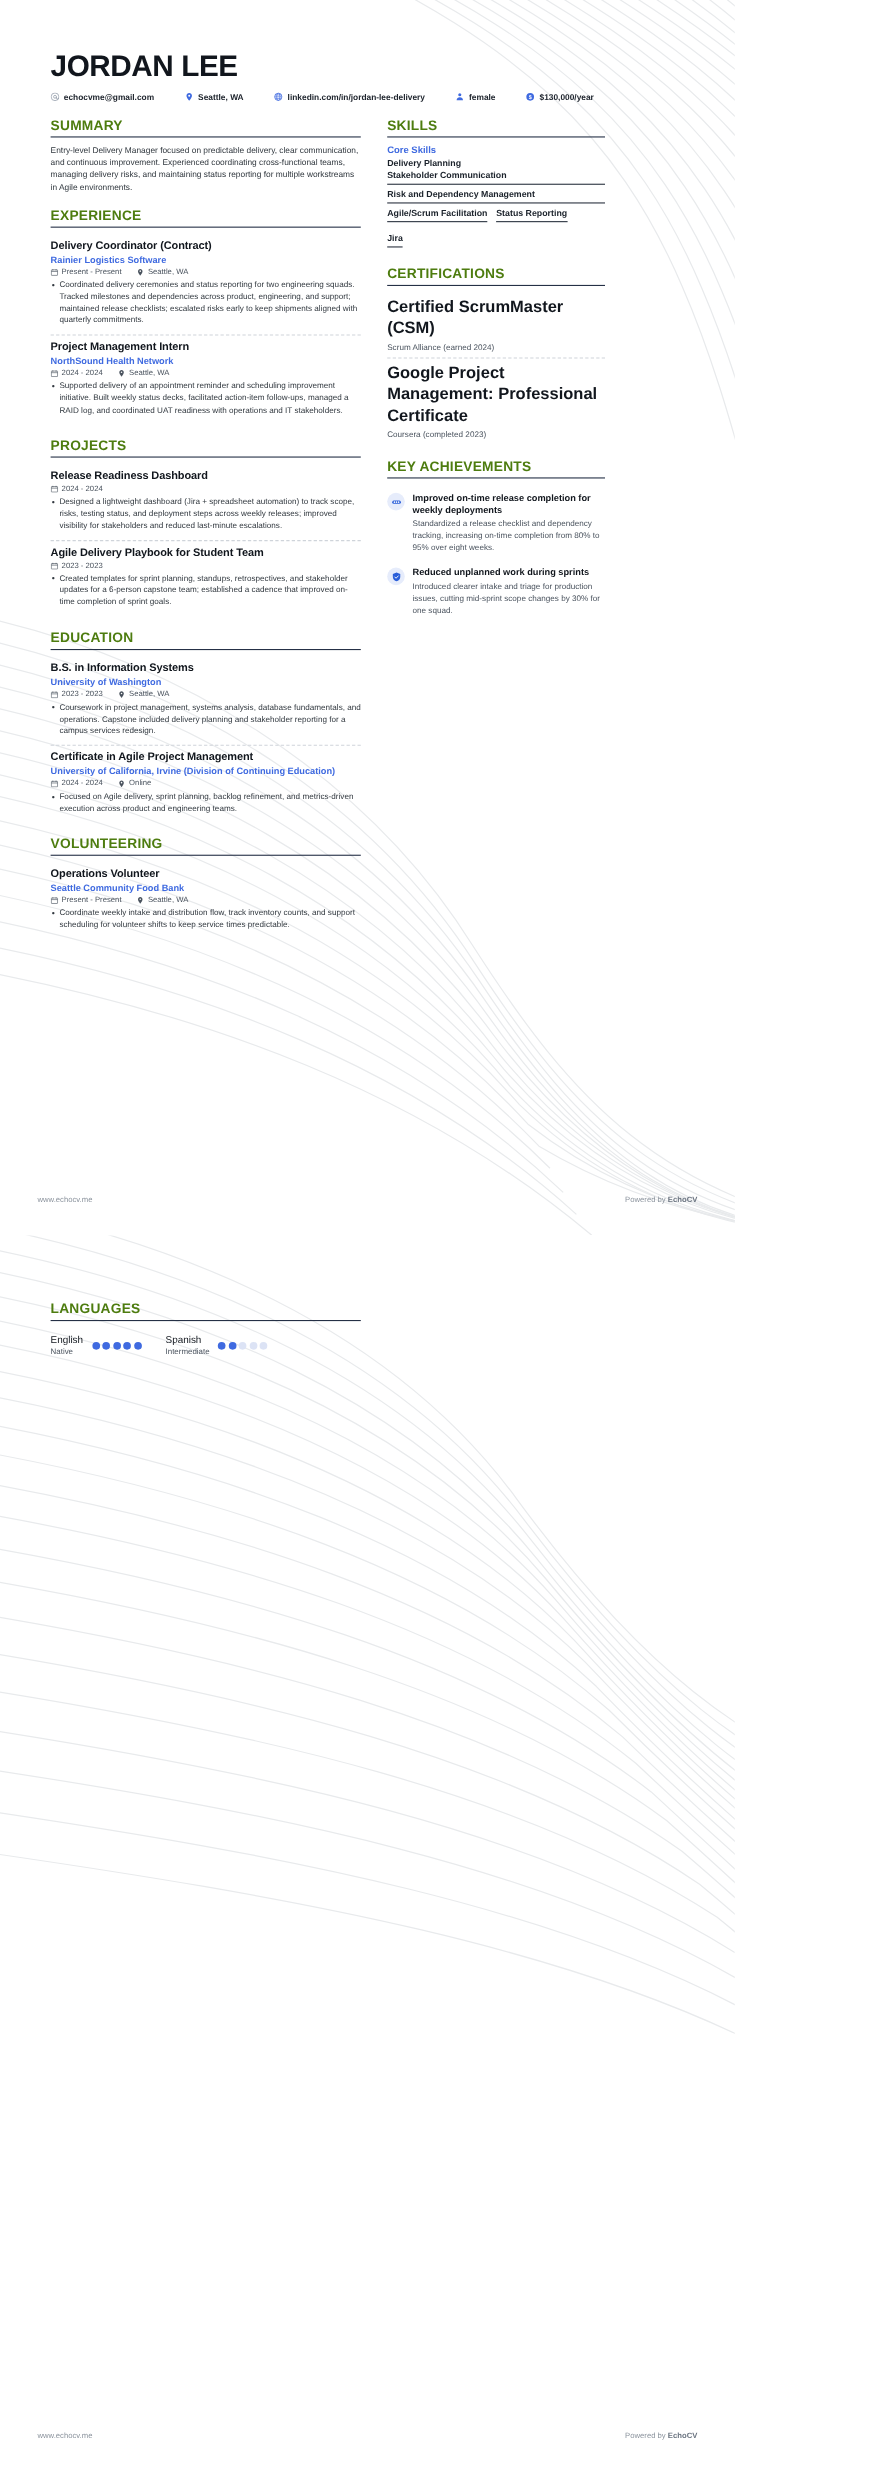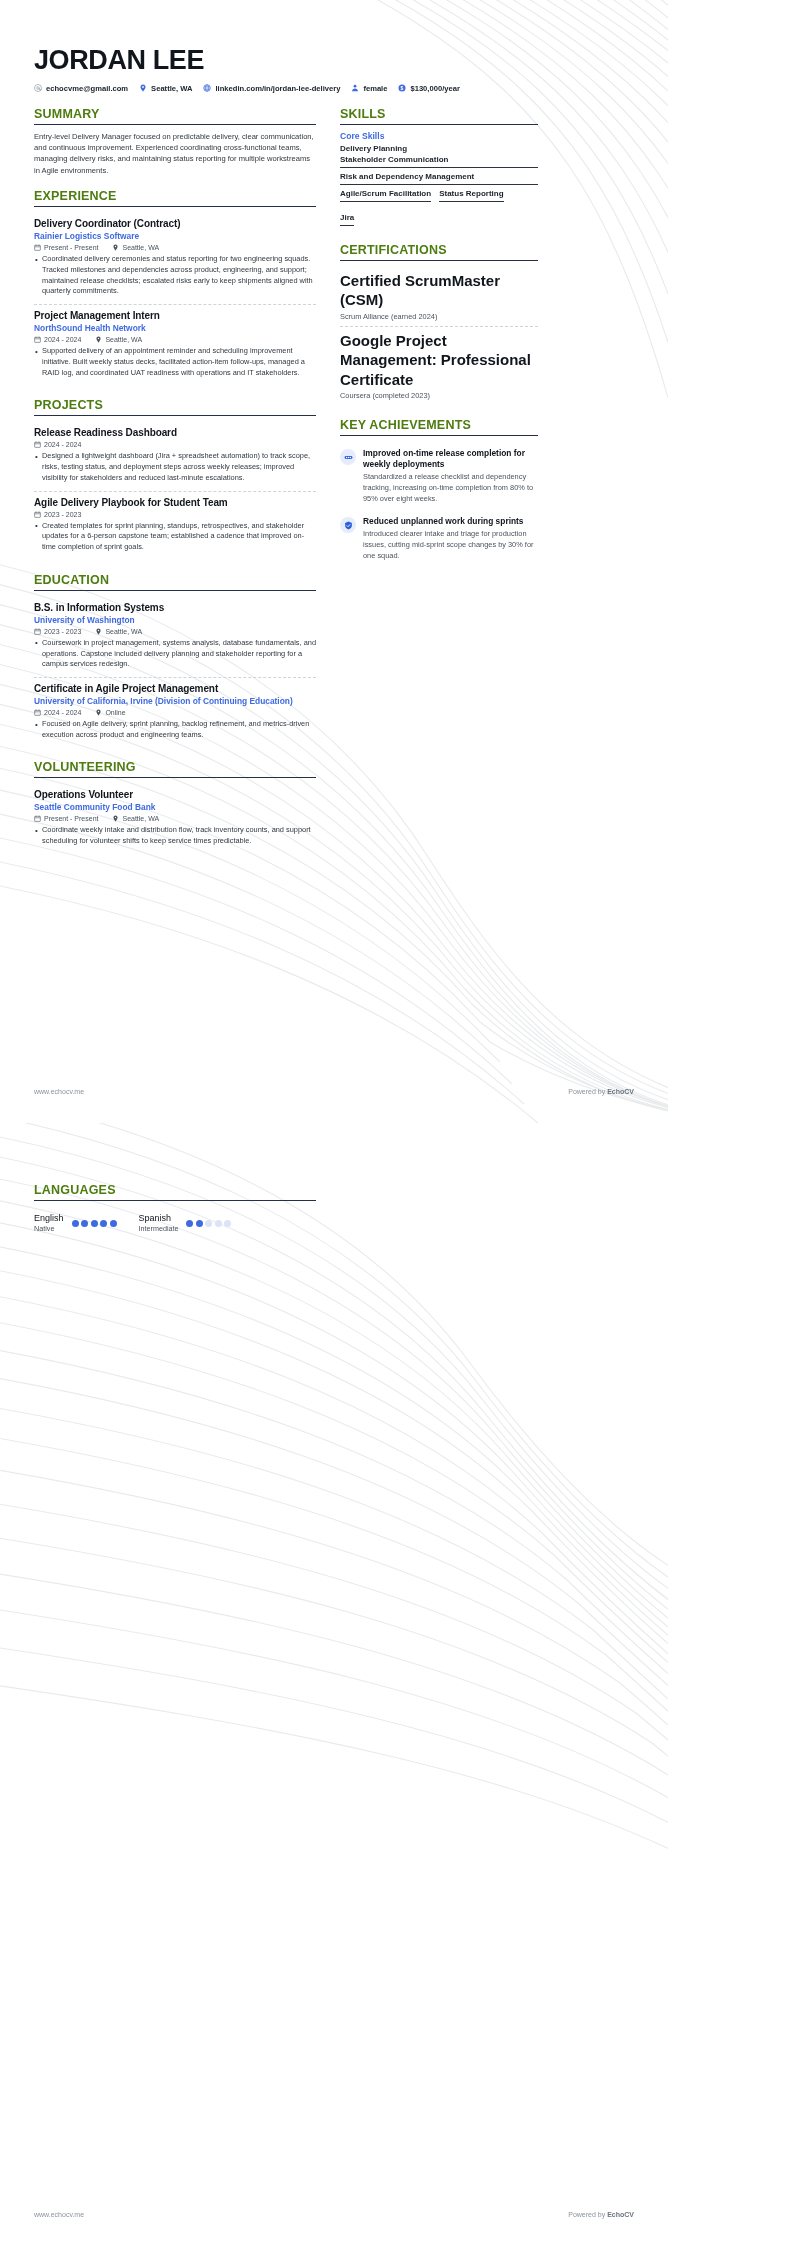--- a/index.html
+++ b/index.html
@@ -8,20 +8,21 @@
     background: #ffffff;
     font-family: "Liberation Sans", sans-serif;
     color: #1f2733;
   }
   .page {
     position: relative;
     width: 668px;
     height: 1123px;
     background: #ffffff;
     overflow: hidden;
+    padding-left: 12px;
   }
   .waves {
     position: absolute;
     top: 0; left: 0;
     width: 794px; height: 1123px;
     pointer-events: none;
     z-index: 0;
   }
   .content {
     position: relative;
@@ -42,21 +43,21 @@
     font-size: 13.5px;
     font-weight: 700;
     color: #3f6ae0;
     margin-top: 3px;
     letter-spacing: -0.1px;
   }
   .contacts {
     display: flex;
     flex-wrap: wrap;
     align-items: center;
-    gap: 11px;
+    gap: 28px;
     margin-top: 8px;
   }
   .citem {
     display: flex;
     align-items: center;
     gap: 4px;
     font-size: 7.6px;
     font-weight: 700;
     color: #20262f;
     white-space: nowrap;

